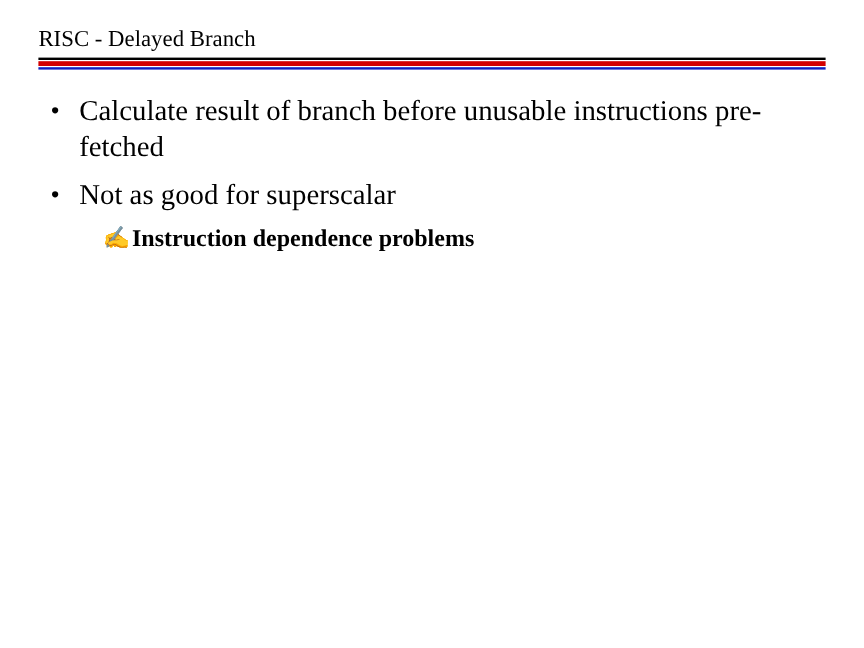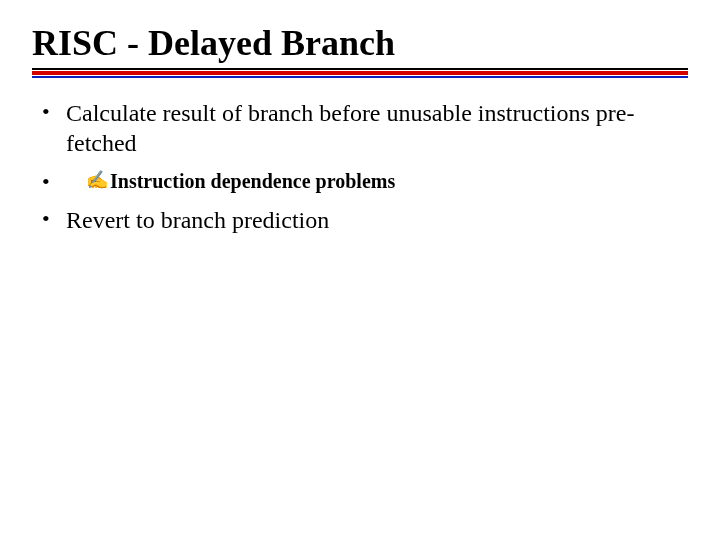--- a/index.html
+++ b/index.html
@@ -9,22 +9,22 @@
     height: 540px;
     background: #ffffff;
     font-family: "Times New Roman", Times, serif;
     color: #000000;
   }
   .slide {
     padding: 22px 32px 0 32px;
     box-sizing: border-box;
   }
   .title {
-    font-size: 36px;
-    font-weight: bold;
+    font-size: 19px;
+    font-weight: normal;
     margin: 0 0 2px 0;
     padding-bottom: 2px;
   }
   .rule {
     height: 0;
     border: none;
     margin: 0;
   }
   .rule-top {
     border-top: 2px solid #000000;
@@ -84,27 +84,25 @@
   <h1 class="title">RISC - Delayed Branch</h1>
   <hr class="rule rule-top">
   <hr class="rule rule-mid">
   <hr class="rule rule-bot">
 
   <ul class="main">
     <li>
       <span>Calculate result of branch before unusable instructions pre-fetched</span>
     </li>
     <li>
+      <span>Not as good for superscalar</span>
       <ul class="sub">
         <li>
           <span class="marker">✍</span>
         </li>
         <li>
           <span class="marker">✍</span>
           <span>Instruction dependence problems</span>
         </li>
       </ul>
     </li>
-    <li>
-      <span>Revert to branch prediction</span>
-    </li>
   </ul>
 </div>
 
 </body></html>

